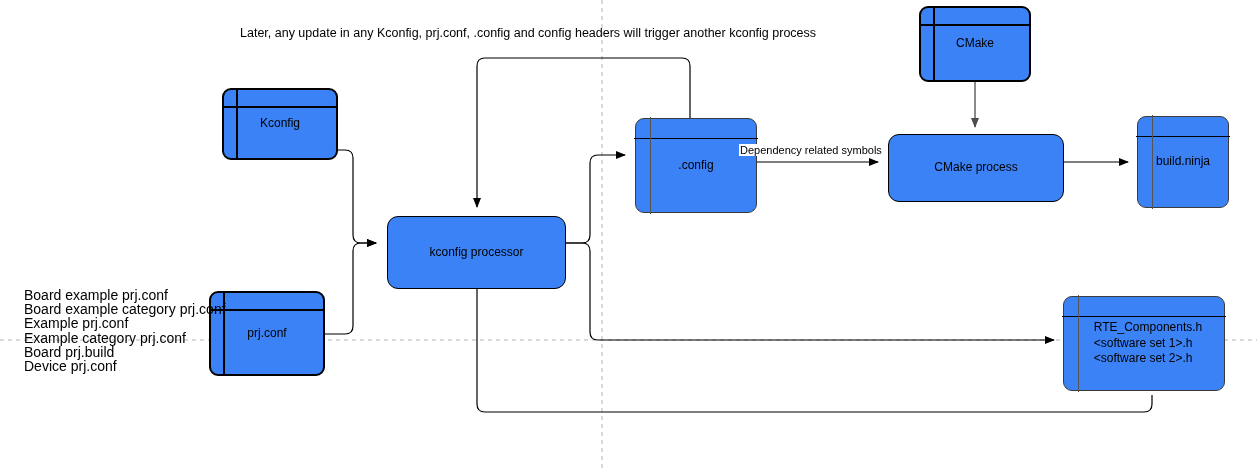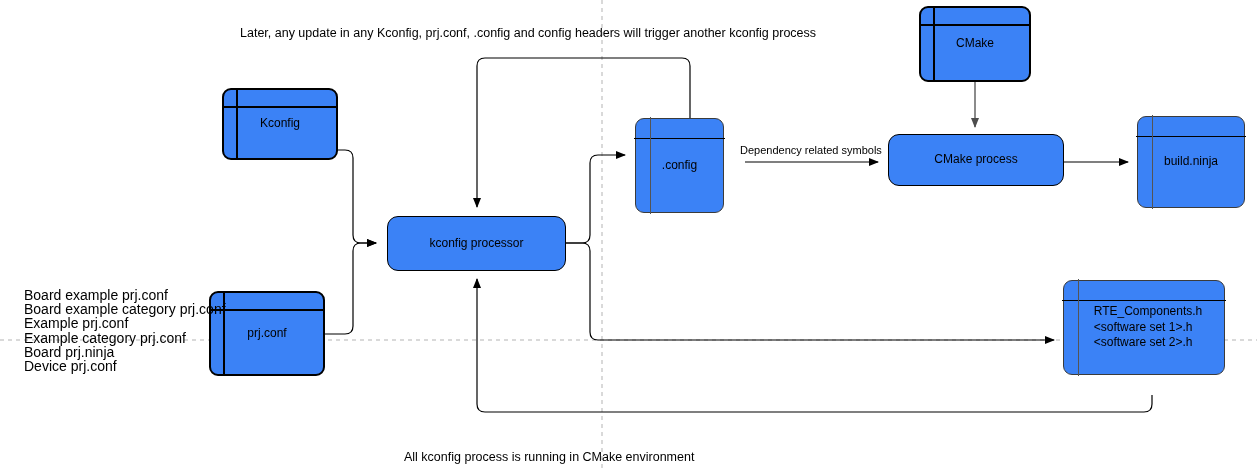--- a/index.html
+++ b/index.html
@@ -164,72 +164,71 @@
       <path d="M 1064,162 L 1128,162" marker-end="url(#ah)"></path>
     </g>
 
     <g fill="none" stroke="#4d4d4d" stroke-width="1.3">
       <path d="M 975,82 L 975,127" marker-end="url(#ahg)"></path>
     </g>
   </svg>
 
   <div class="note" style="left:240px; top:26px;">Later, any update in any Kconfig, prj.conf, .config and config headers will trigger another kconfig process</div>
 
-  <div class="note" style="left:404px; top:450px;">All kconfig process is running in CMake environment</div>
 
   <div class="filelist" style="left:24px; top:288px;">
     <div>Board example prj.conf</div>
     <div>Board example category prj.conf</div>
     <div>Example prj.conf</div>
     <div>Example category prj.conf</div>
-    <div>Board prj.ninja</div>
+    <div>Board prj.build</div>
     <div>Device prj.conf</div>
   </div>
 
   <div class="edge-label" style="left:739px; top:144px;">Dependency related symbols</div>
 
   <div class="node doc" style="left:222px; top:88px; width:116px; height:72px;">
     <span class="rule"></span>
     <span class="spine"></span>
     <span class="label">Kconfig</span>
   </div>
 
   <div class="node doc" style="left:209px; top:291px; width:116px; height:85px;">
     <span class="rule"></span>
     <span class="spine"></span>
     <span class="label">prj.conf</span>
   </div>
 
-  <div class="node proc" style="left:387px; top:216px; width:179px; height:55px;">
+  <div class="node proc" style="left:387px; top:216px; width:179px; height:73px;">
     <span class="label">kconfig processor</span>
   </div>
 
-  <div class="node doc-thin" style="left:635px; top:118px; width:89px; height:95px;">
+  <div class="node doc-thin" style="left:635px; top:118px; width:122px; height:95px;">
     <span class="rule"></span>
     <span class="spine"></span>
     <span class="label">.config</span>
   </div>
 
   <div class="node doc" style="left:919px; top:6px; width:112px; height:76px;">
     <span class="rule"></span>
     <span class="spine"></span>
     <span class="label">CMake</span>
   </div>
 
-  <div class="node proc" style="left:888px; top:134px; width:176px; height:52px;">
+  <div class="node proc" style="left:888px; top:134px; width:176px; height:68px;">
     <span class="label">CMake process</span>
   </div>
 
-  <div class="node doc-thin" style="left:1137px; top:116px; width:108px; height:92px;">
+  <div class="node doc-thin" style="left:1137px; top:116px; width:92px; height:92px;">
     <span class="rule"></span>
     <span class="spine"></span>
     <span class="label">build.ninja</span>
   </div>
 
-  <div class="node doc-thin" style="left:1063px; top:280px; width:162px; height:95px;justify-content:center;">
+  <div class="node doc-thin" style="left:1063px; top:296px; width:162px; height:95px;justify-content:center;">
     <span class="rule"></span>
     <span class="spine"></span>
     <span class="label" style="text-align:left; padding-left:14px;">RTE_Components.h
   &lt;software set 1&gt;.h
   &lt;software set 2&gt;.h</span>
   </div>
 
 </div>
 
 </body></html>

